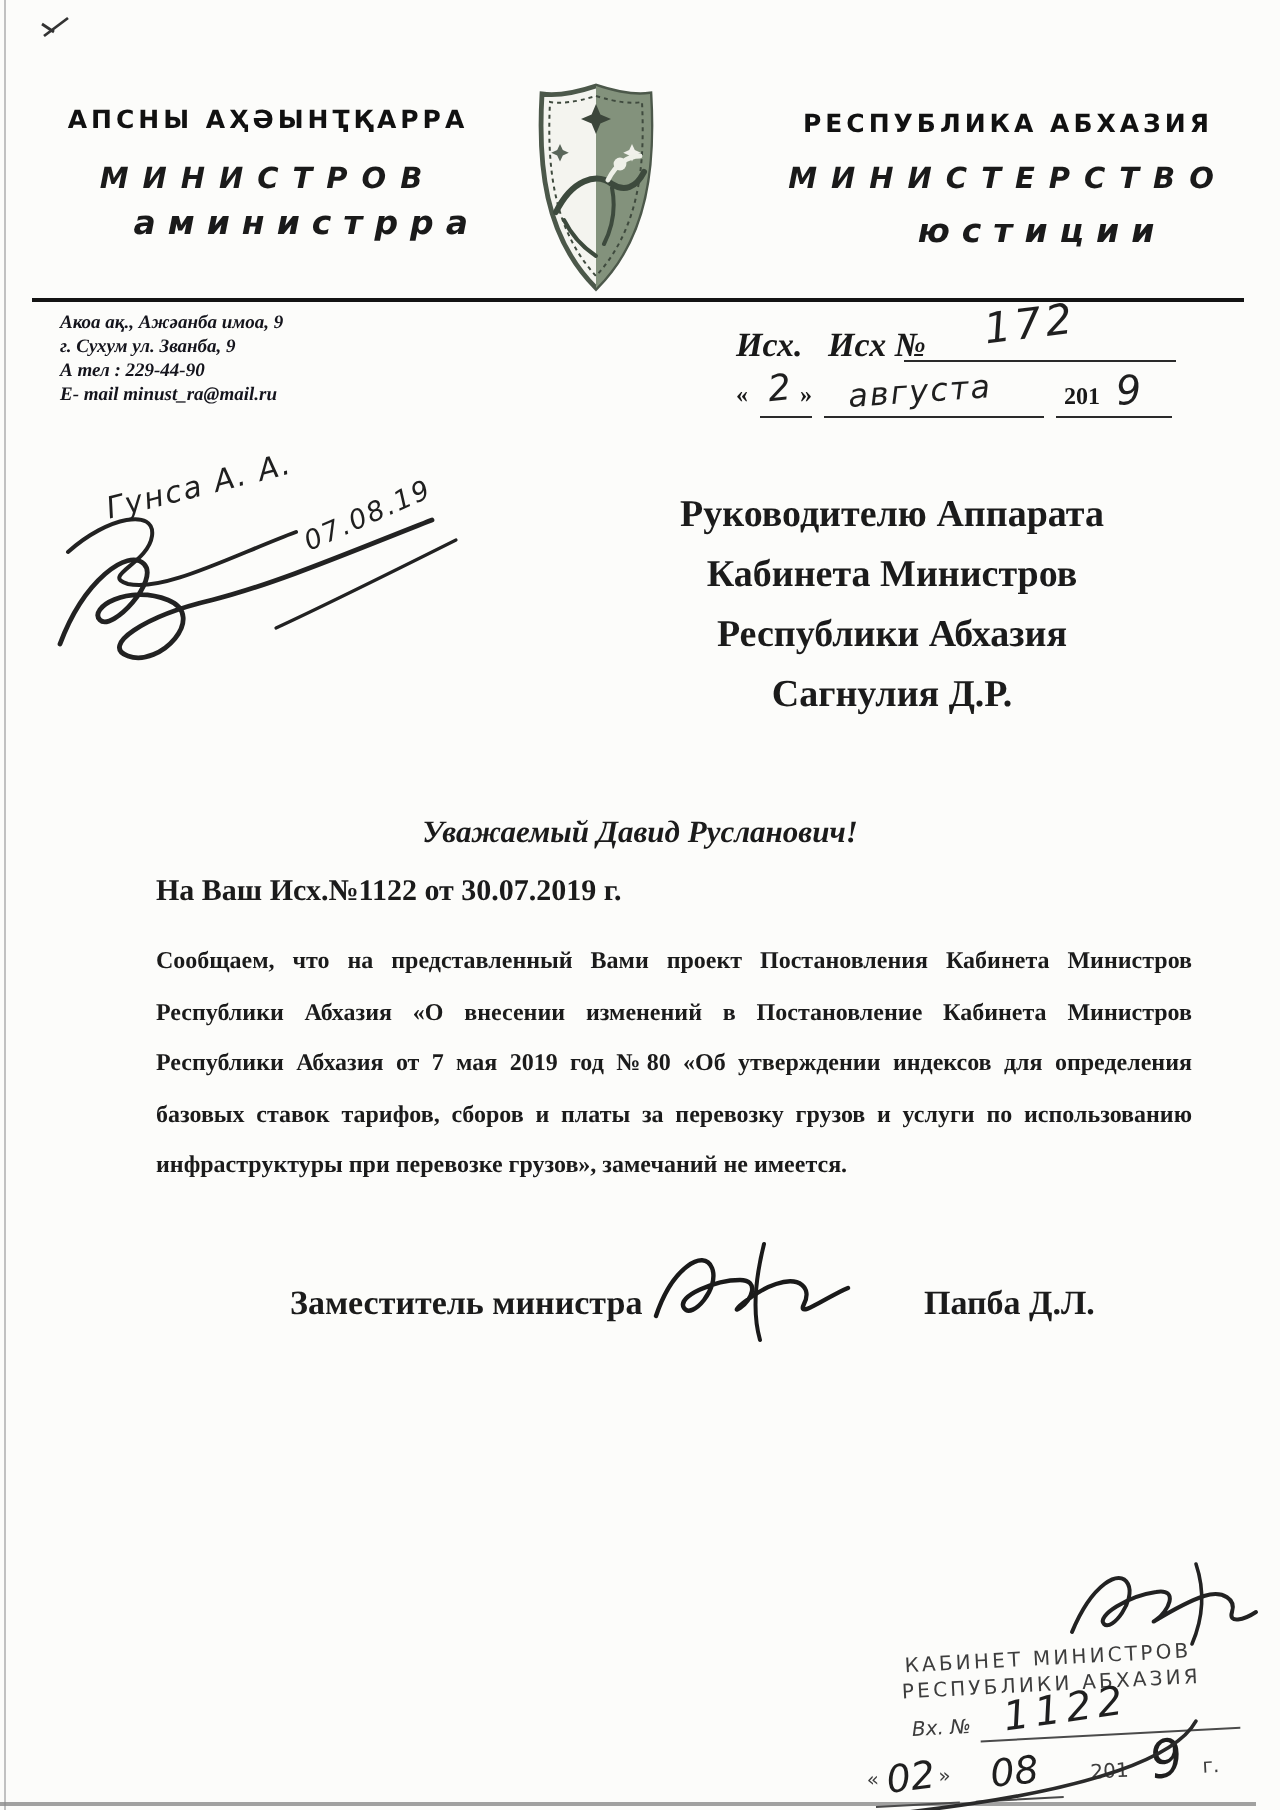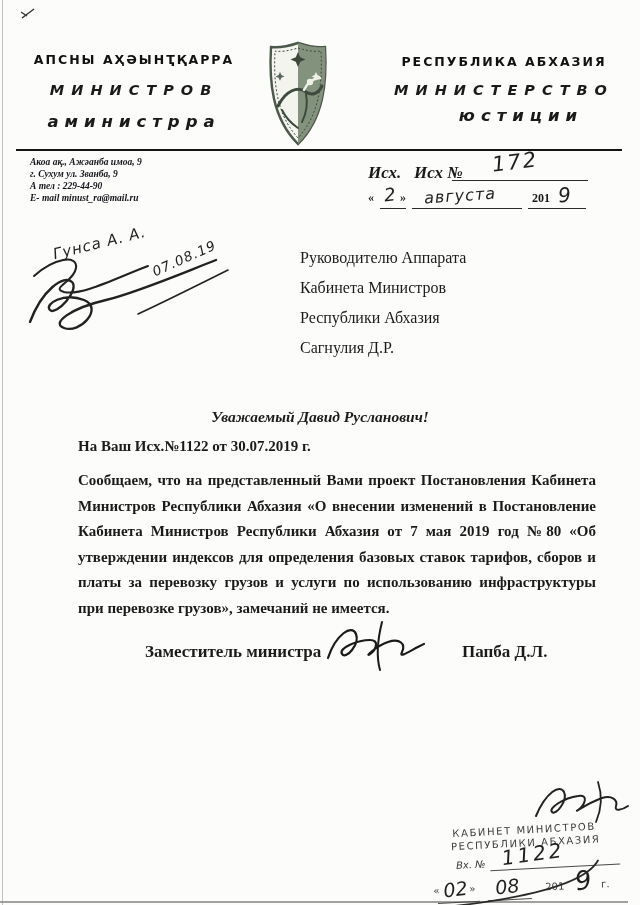--- a/index.html
+++ b/index.html
@@ -17,45 +17,45 @@
   
   .hdr-line1 { font-family:"DejaVu Sans",sans-serif; font-weight:bold; font-size:12.5px; letter-spacing:2px; color:#111; }
   .hdr-line2 { font-family:"DejaVu Sans",sans-serif; font-weight:bold; font-style:italic; font-size:14.5px; letter-spacing:7px; color:#1a1a1a; }
   .hdr-line3 { font-family:"DejaVu Sans",sans-serif; font-weight:bold; font-style:italic; font-size:16.5px; letter-spacing:6px; color:#1a1a1a; }
 
   .contact-line { font-size:9.5px; font-weight:bold; font-style:italic; color:#14141c; line-height:11px; }
 
   .small-label { font-size:17px; font-weight:bold; font-style:italic; color:#191919; }
   .printed { font-size:12px; font-weight:bold; color:#191919; }
 
-  .recipient-line { font-size:16px; font-weight:normal; line-height:30px; text-align:left; }
+  .recipient-line { font-size:19px; font-weight:bold; line-height:30px; text-align:center; }
   .salutation { font-size:15.5px; font-weight:bold; font-style:italic; text-align:center; }
   .refline { font-size:15px; font-weight:bold; }
-  .bodytext { font-size:15px; font-weight:bold; line-height:25.5px; text-align:justify; }
+  .bodytext { font-size:12px; font-weight:bold; line-height:25.5px; text-align:justify; }
   .signoff { font-size:17px; font-weight:bold; }
 
   .stamp { transform:rotate(-3deg); color:#3d3d3d; }
   .stamp-line { font-family:"DejaVu Sans",sans-serif; font-size:10px; letter-spacing:1.6px; color:#3d3d3d; white-space:nowrap; }
   .stamp-print { font-family:"DejaVu Sans",sans-serif; font-size:10px; color:#3d3d3d; white-space:nowrap; }
   .stamp-uline { background:#4a4a4a; height:1px; }
 </style>
 </head>
 <body>
 
 <div class="page">
 
   <div class="abs" style="left:2px;top:0;width:1px;height:905px;background:#a8a8a8;opacity:.7"></div>
   <div class="abs" style="left:0;top:901px;width:628px;height:2px;background:#8a8a8a;opacity:.8"></div>
   <svg class="abs" style="left:20px;top:6px;width:20px;height:14px" viewBox="0 0 20 14">
     <path d="M2 12 L14 3 M1 6 L7 10" stroke="#333" stroke-width="1.4" fill="none"></path>
   </svg>
 
   <div class="abs hdr-line1" style="left:28px;top:52px;width:212px;text-align:center">АПСНЫ АҲӘЫНҬҚАРРА</div>
   <div class="abs hdr-line2" style="left:28px;top:82px;width:212px;text-align:center">МИНИСТРОВ</div>
-  <div class="abs hdr-line3" style="left:28px;top:112px;width:212px;text-align:center">аминистрра</div>
+  <div class="abs hdr-line3" style="left:28px;top:102px;width:212px;text-align:right">аминистрра</div>
 
   <svg class="abs" style="left:266px;top:40px;width:64px;height:108px" viewBox="0 0 64 108">
     <path d="M32 3 C44 7 52 8 59 7 C61 42 58 78 32 104 C6 78 3 42 5 7 C12 8 20 7 32 3 Z" fill="#f4f4ef" stroke="#4c584a" stroke-width="2.4"></path>
     <path d="M32 3 C44 7 52 8 59 7 C61 42 58 78 32 104 Z" fill="#83927c"></path>
     <path d="M32 8 C42 11 49 12 55 11 C56.5 42 54 74 32 98 C10 74 7.5 42 9 11 C15 12 22 11 32 8 Z" fill="none" stroke="#3f4a3e" stroke-width="1" stroke-dasharray="2 2"></path>
     <path d="M32 12 l2.2 5.3 5.3 2.2 -5.3 2.2 -2.2 5.3 -2.2 -5.3 -5.3 -2.2 5.3 -2.2 Z" fill="#3c463b"></path>
     <path d="M14 32 l1.4 3 3 1.4 -3 1.4 -1.4 3 -1.4 -3 -3 -1.4 3 -1.4 Z" fill="#5a665a"></path>
     <path d="M50 32 l1.4 3 3 1.4 -3 1.4 -1.4 3 -1.4 -3 -3 -1.4 3 -1.4 Z" fill="#f0f0ea"></path>
     <g fill="none" stroke-linecap="round">
       <path d="M12 66 C20 50 32 46 40 52 C46 56 52 54 56 46" stroke="#3d4a3d" stroke-width="3"></path>

